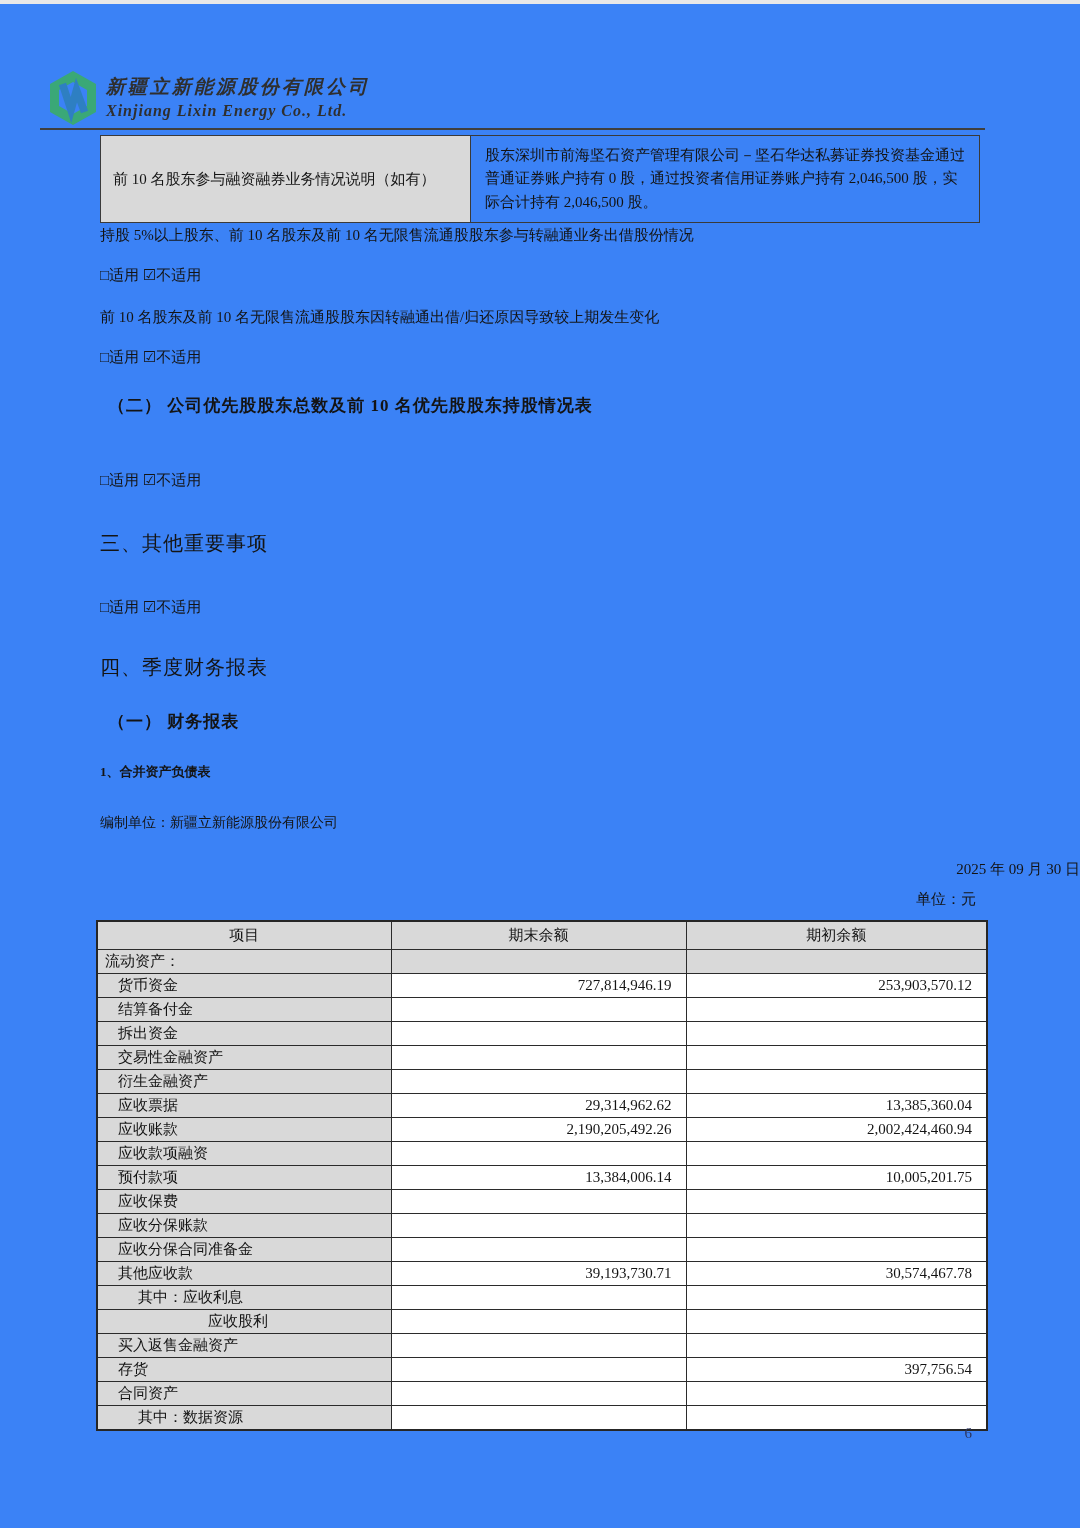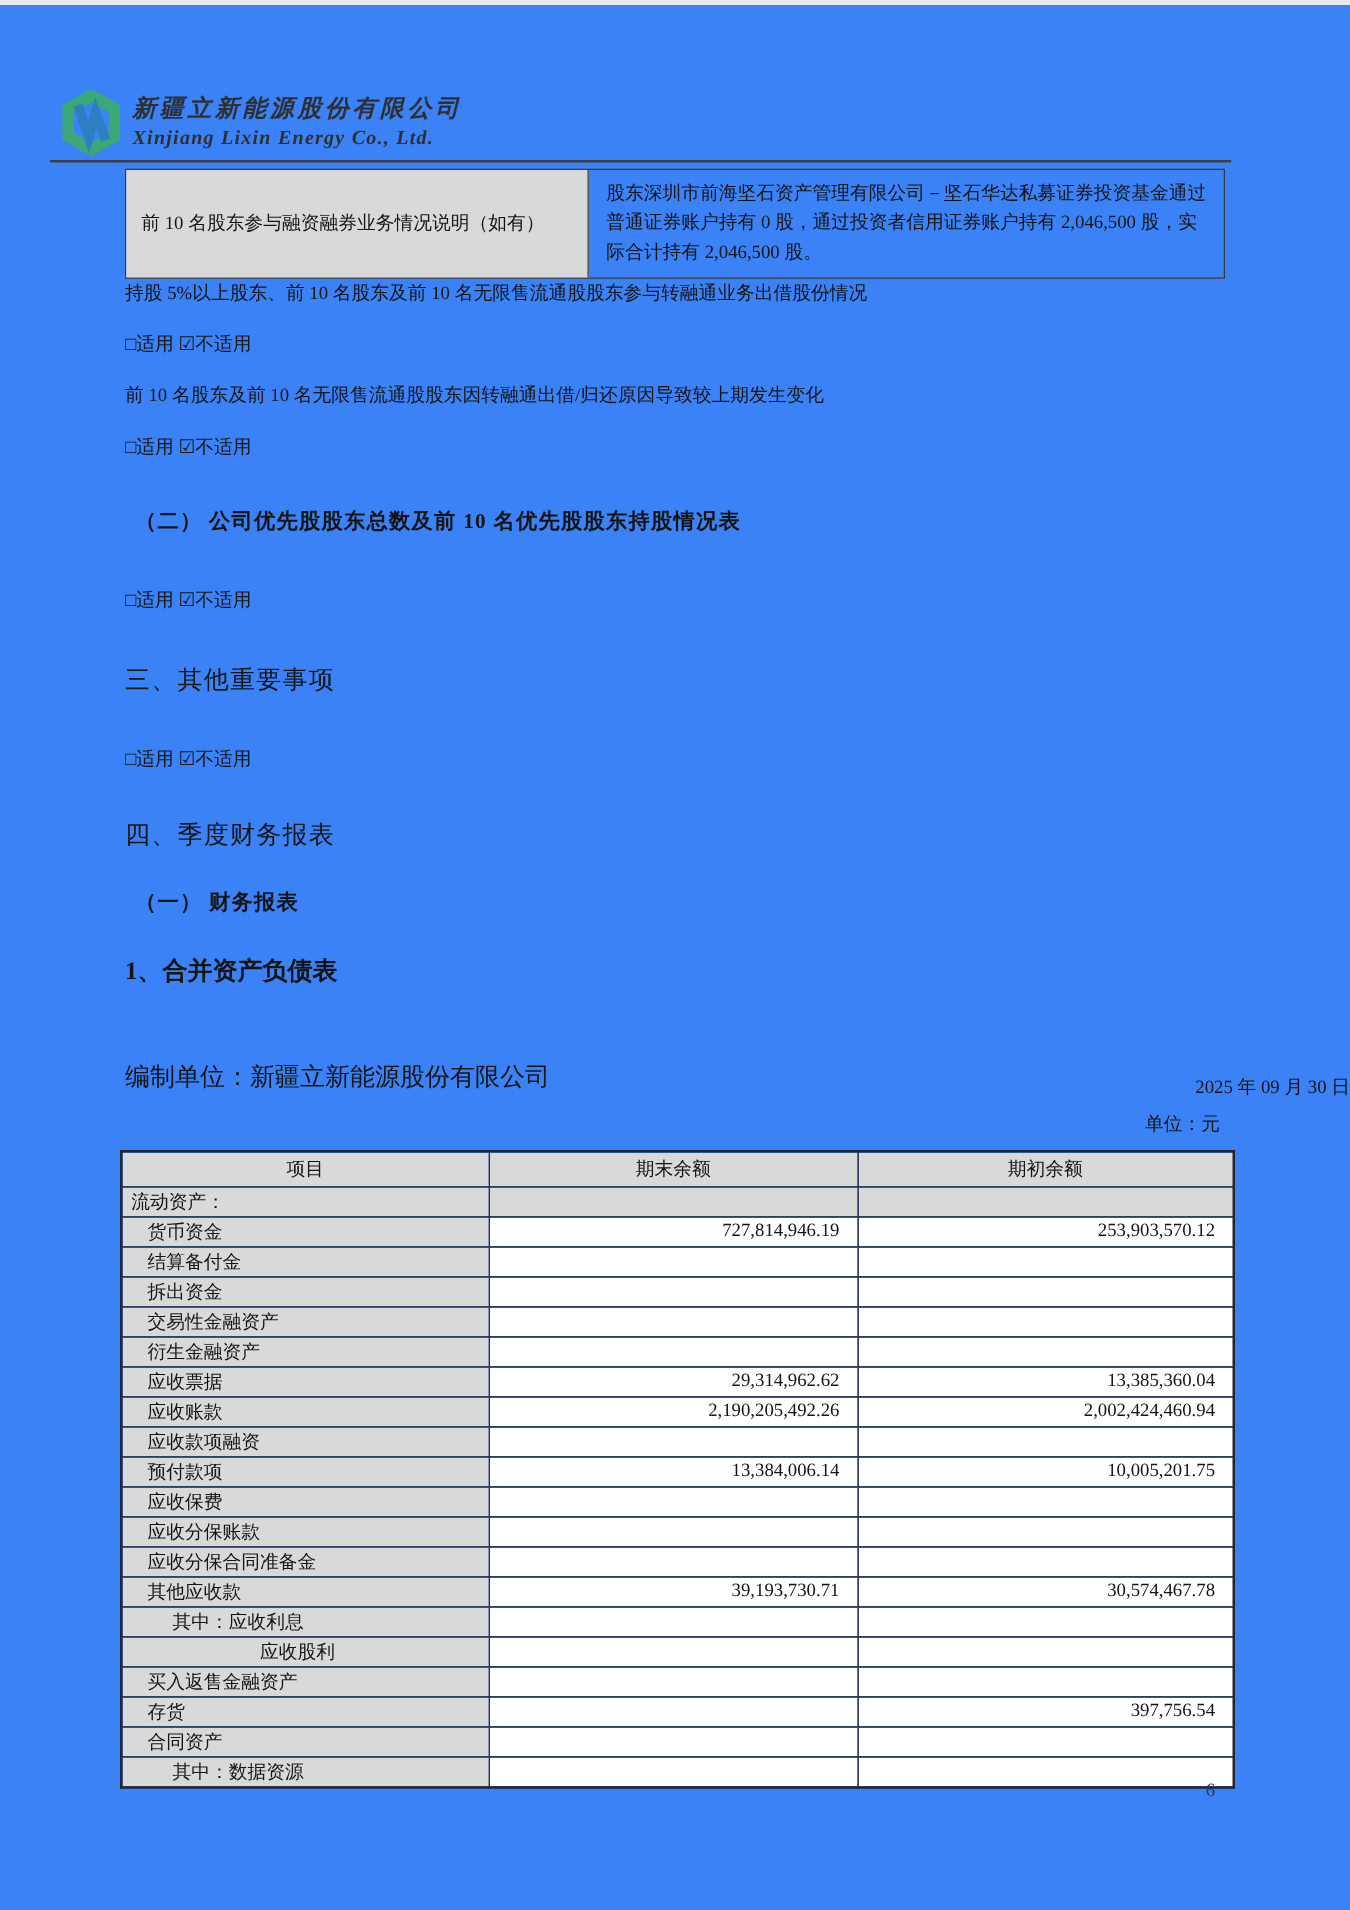--- a/index.html
+++ b/index.html
@@ -45,22 +45,22 @@
   .info-value{
     flex:1;box-sizing:border-box;
     padding:8px 14px;
     font-size:15px;line-height:1.55;
   }
   
   .para{position:absolute;left:100px;width:870px;font-size:15px;line-height:1.4;}
   .checkline{position:absolute;left:100px;font-size:15px;}
   .h-big{position:absolute;left:100px;font-size:20px;font-weight:normal;letter-spacing:1px;}
   .h-mid{position:absolute;left:108px;font-size:17px;font-weight:bold;letter-spacing:1px;}
-  .h-small{position:absolute;left:100px;font-size:20px;font-weight:bold;}
-  .prepared{position:absolute;left:100px;top:844px;font-size:20px;}
+  .h-small{position:absolute;left:100px;font-size:13px;font-weight:bold;}
+  .prepared{position:absolute;left:100px;top:810px;font-size:14px;}
   .report-date{position:absolute;left:0;top:856px;width:100%;text-align:right;font-size:15px;}
   .unit{position:absolute;right:104px;top:886px;font-size:15px;}
   
   .bs-table{
     position:absolute;left:96px;top:916px;width:890px;
     border-collapse:collapse;table-layout:fixed;
     font-size:15px;
     border:2px solid #262626;
   }
   .bs-table col.c1{width:294px;}
@@ -102,21 +102,21 @@
   <div class="info-table">
     <div class="info-label">前 10 名股东参与融资融券业务情况说明（如有）</div>
     <div class="info-value">股东深圳市前海坚石资产管理有限公司－坚石华达私募证券投资基金通过普通证券账户持有 0 股，通过投资者信用证券账户持有 2,046,500 股，实际合计持有 2,046,500 股。</div>
   </div>
 
   <div class="para" style="top:221px">持股 5%以上股东、前 10 名股东及前 10 名无限售流通股股东参与转融通业务出借股份情况</div>
   <div class="checkline" style="top:262px">□适用 ☑不适用</div>
   <div class="para" style="top:303px">前 10 名股东及前 10 名无限售流通股股东因转融通出借/归还原因导致较上期发生变化</div>
   <div class="checkline" style="top:344px">□适用 ☑不适用</div>
 
-  <div class="h-mid" style="top:401px">（二） 公司优先股股东总数及前 10 名优先股股东持股情况表</div>
+  <div class="h-mid" style="top:390px">（二） 公司优先股股东总数及前 10 名优先股股东持股情况表</div>
   <div class="checkline" style="top:467px">□适用 ☑不适用</div>
 
   <div class="h-big" style="top:526px">三、其他重要事项</div>
   <div class="checkline" style="top:594px">□适用 ☑不适用</div>
 
   <div class="h-big" style="top:650px">四、季度财务报表</div>
   <div class="h-mid" style="top:706px">（一） 财务报表</div>
   <div class="h-small" style="top:759px">1、合并资产负债表</div>
 
   <div class="prepared">编制单位：新疆立新能源股份有限公司</div>

